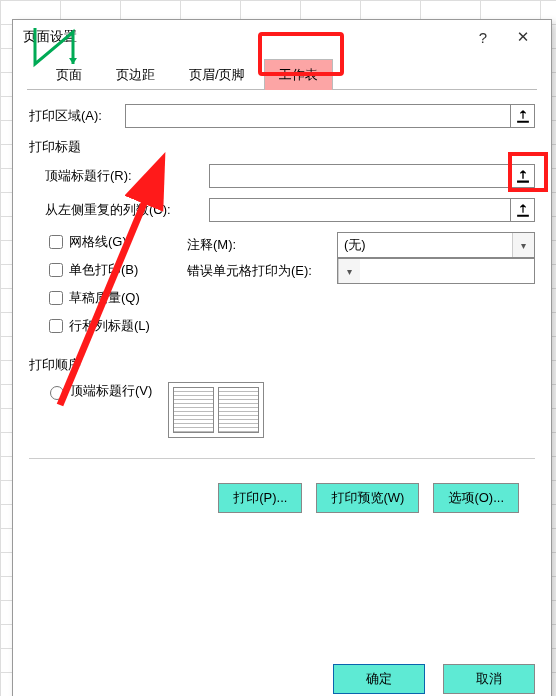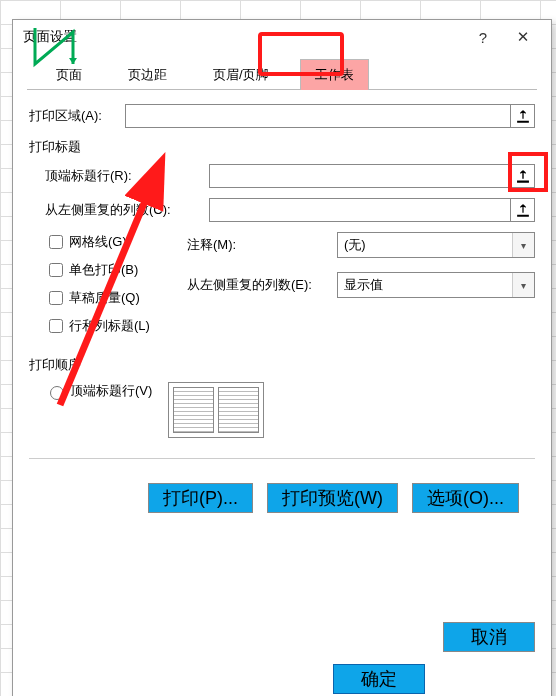--- a/index.html
+++ b/index.html
@@ -32,21 +32,21 @@
   .titlebar .title { flex: 1; font-size: 13.5px; }
   .titlebar .tbtn {
     width: 40px; height: 30px;
     display: flex; align-items: center; justify-content: center;
     font-size: 15px; color: #333;
     cursor: default;
   }
   .tabstrip {
     display: flex;
     padding-left: 14px;
-    gap: 16px;
+    gap: 4px;
     position: relative;
     height: 32px;
     border-bottom: 1px solid #bbb;
     margin: 4px 14px 0 14px;
   }
   .tab {
     padding: 6px 14px 6px 14px;
     border: 1px solid transparent;
     border-bottom: none;
     position: relative;
@@ -85,21 +85,20 @@
   }
   .section-label {
     margin: 6px 0 8px 0;
   }
   .indent { padding-left: 16px; }
   .checkrow { display:flex; align-items:center; margin-bottom: 8px; }
   .checkrow input[type="checkbox"] { width:14px; height:14px; margin-right:6px; }
   .form-grid {
     display: grid;
     grid-template-columns: 150px 1fr;
-    row-gap: 14px;
     align-items: center;
   }
   .select {
     display:flex; align-items:center;
     border: 1px solid #888;
     height: 26px;
     background: #fff;
   }
   .select span { flex:1; padding: 0 6px; }
   .select .dd {
@@ -123,27 +122,26 @@
     position:relative;
   }
   .btnrow {
     display:flex; justify-content:flex-end; gap:14px;
     padding: 10px 16px 0 16px;
   }
   button.dlg-btn {
     height: 30px;
     padding: 0 14px;
     border: 1px solid #888;
-    background: #0ea5e9;
-    font-size: 18px;
+    background: #5eead4;
+    font-size: 13px;
     font-family: inherit;
   }
   button.dlg-btn.primary {
     border: 1px solid #0a64ad;
-    margin-top: 42px;
   }
   .footer {
     position: absolute;
     bottom: 12px;
     right: 16px;
     display:flex; gap:18px;
   }
   .divider {
     height:1px; background:#ccc; margin: 20px 0 14px 0;
   }
@@ -244,23 +242,22 @@
             <span>行和列标题(L)</span>
           </div>
       </div>
       <div style="flex:1;">
         <div class="form-grid">
           <div>注释(M):</div>
           <div class="select">
             <span>(无)</span>
             <div class="dd">▾</div>
           </div>
-          <div>从左侧重复的列数(E):</div>
+          <div>错误单元格打印为(E):</div>
           <div class="select">
-            <span>显示值</span>
             <div class="dd">▾</div>
           </div>
         </div>
       </div>
     </div>
 
     <div class="section-label" style="margin-top:12px;">打印顺序</div>
 
     <div class="indent" style="display:flex; gap:16px; align-items:flex-start;">
       <div>

